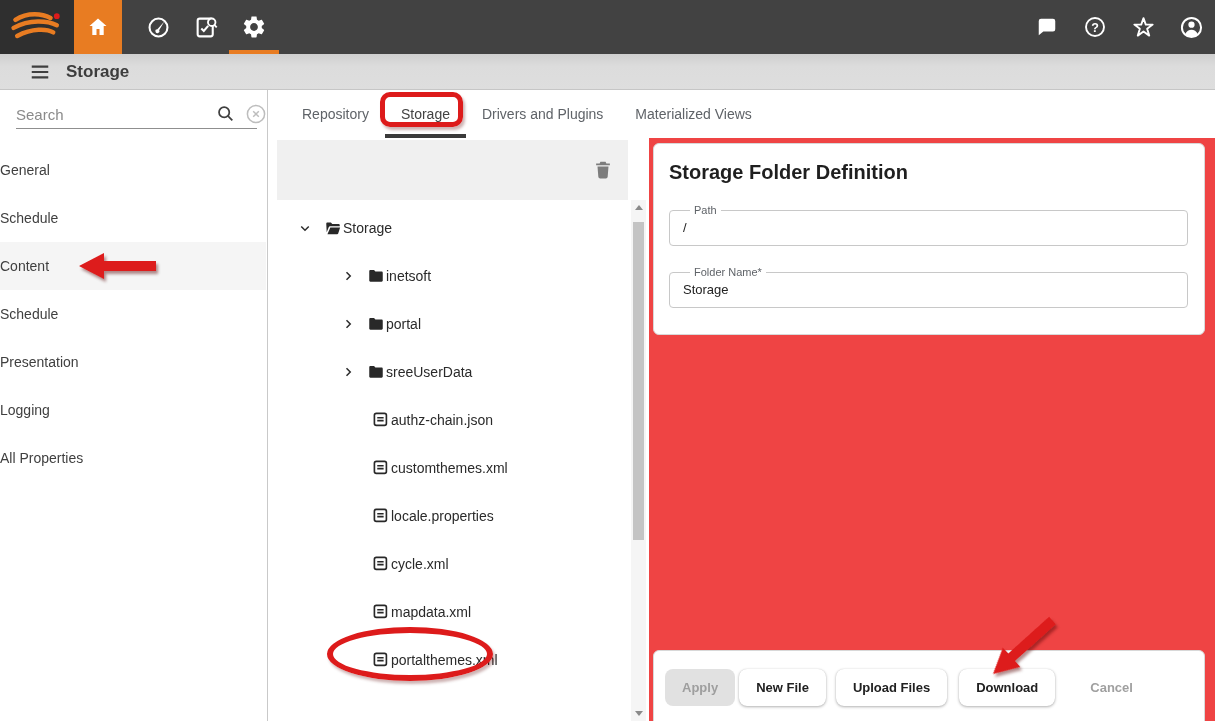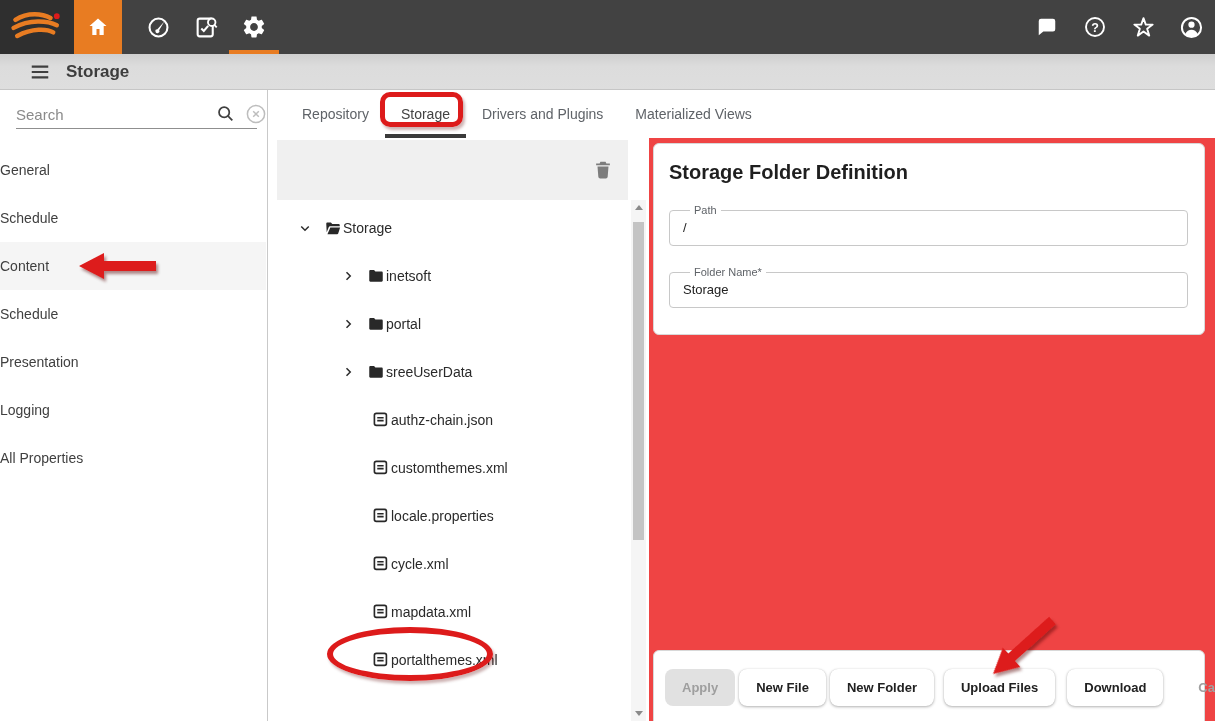--- a/index.html
+++ b/index.html
@@ -339,21 +339,20 @@
     <div class="ofield f2">
       <span class="flabel">Folder Name*</span>
       <input class="fvalue" value="Storage" style="">
     </div>
   </div>
 
   <div class="bottom-bar">
     <div class="btn-row">
       <button class="btn disabled" disabled="">Apply</button>
       <button class="btn g4">New File</button>
-      <button class="btn g4">New Folder</button>
       <button class="btn g10">Upload Files</button>
       <button class="btn g12">Download</button>
       <button class="btn textbtn g18">Cancel</button>
     </div>
   </div>
 </div>
 
 <div class="ann-tabbox"></div>
 <div class="ann-ellipse"></div>
 <svg class="ann-svg" width="1215" height="721" viewBox="0 0 1215 721">

